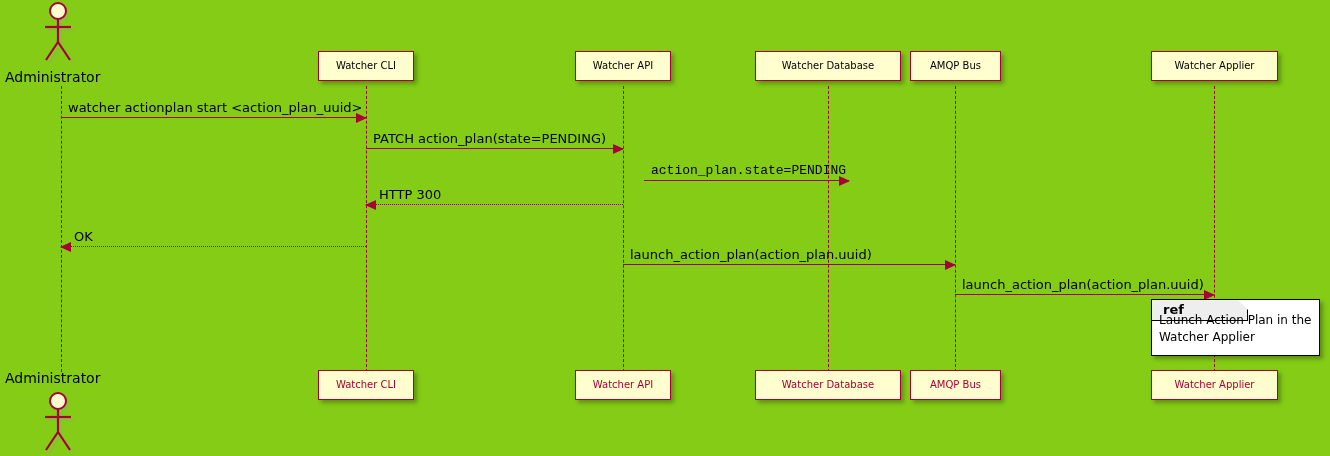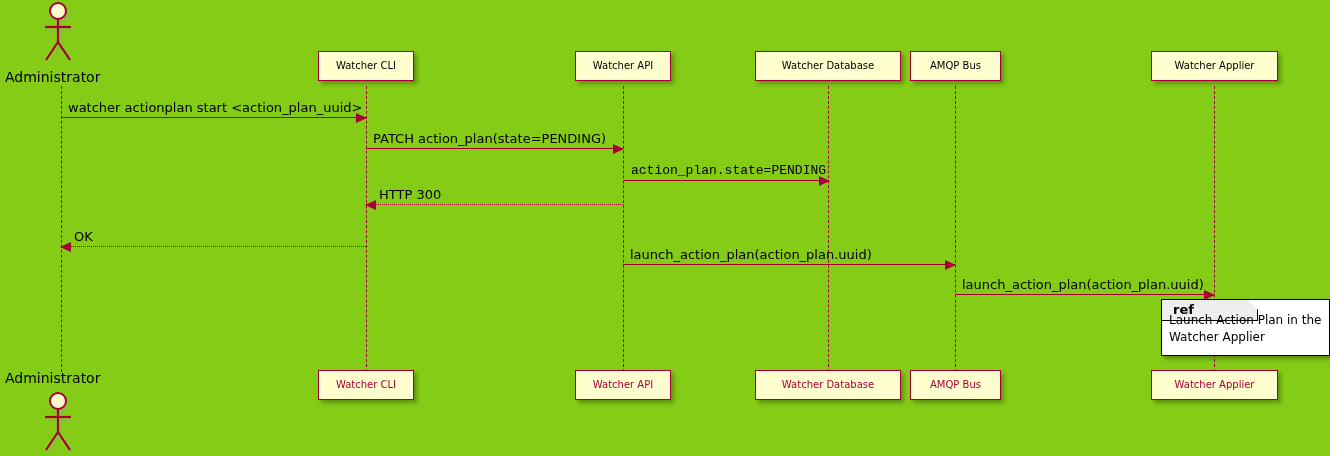--- a/index.html
+++ b/index.html
@@ -193,21 +193,21 @@
 
   <div id="messages">
       <div class="msg" style="left: 61px; width: 305px; top: 117px;">
         <div class="arrowhead right"></div>
         <div class="msg-label lft">watcher actionplan start &lt;action_plan_uuid&gt;</div>
       </div>
       <div class="msg" style="left: 366px; width: 257px; top: 148px;">
         <div class="arrowhead right"></div>
         <div class="msg-label lft">PATCH action_plan(state=PENDING)</div>
       </div>
-      <div class="msg" style="left: 624px; width: 205px; top: 180px; font-family: Liberation Mono, monospace;">
+      <div class="msg" style="left: 644px; width: 205px; top: 180px; font-family: Liberation Mono, monospace;">
         <div class="arrowhead right"></div>
         <div class="msg-label lft">action_plan.state=PENDING</div>
       </div>
       <div class="msg dotted" style="left: 366px; width: 257px; top: 204px;">
         <div class="arrowhead left"></div>
         <div class="msg-label rgt">HTTP 300</div>
       </div>
       <div class="msg dotted" style="left: 61px; width: 305px; top: 246px;">
         <div class="arrowhead left"></div>
         <div class="msg-label rgt">OK</div>
@@ -216,20 +216,20 @@
         <div class="arrowhead right"></div>
         <div class="msg-label lft">launch_action_plan(action_plan.uuid)</div>
       </div>
       <div class="msg" style="left: 955px; width: 259px; top: 294px;">
         <div class="arrowhead right"></div>
         <div class="msg-label lft">launch_action_plan(action_plan.uuid)</div>
       </div>
     </div>
 
   <div id="fragments">
-      <div class="ref-box" style="left: 1151px; top: 299px; width: 169px; height: 57px; margin-left: 10px;">
+      <div class="ref-box" style="left: 1151px; top: 299px; width: 169px; height: 57px;">
         <div class="ref-tab" style="width: 64px;">ref</div>
         <div class="ref-body">Launch Action Plan in the
 Watcher Applier</div>
       </div>
     </div>
 
 </div>
 
 </body></html>

